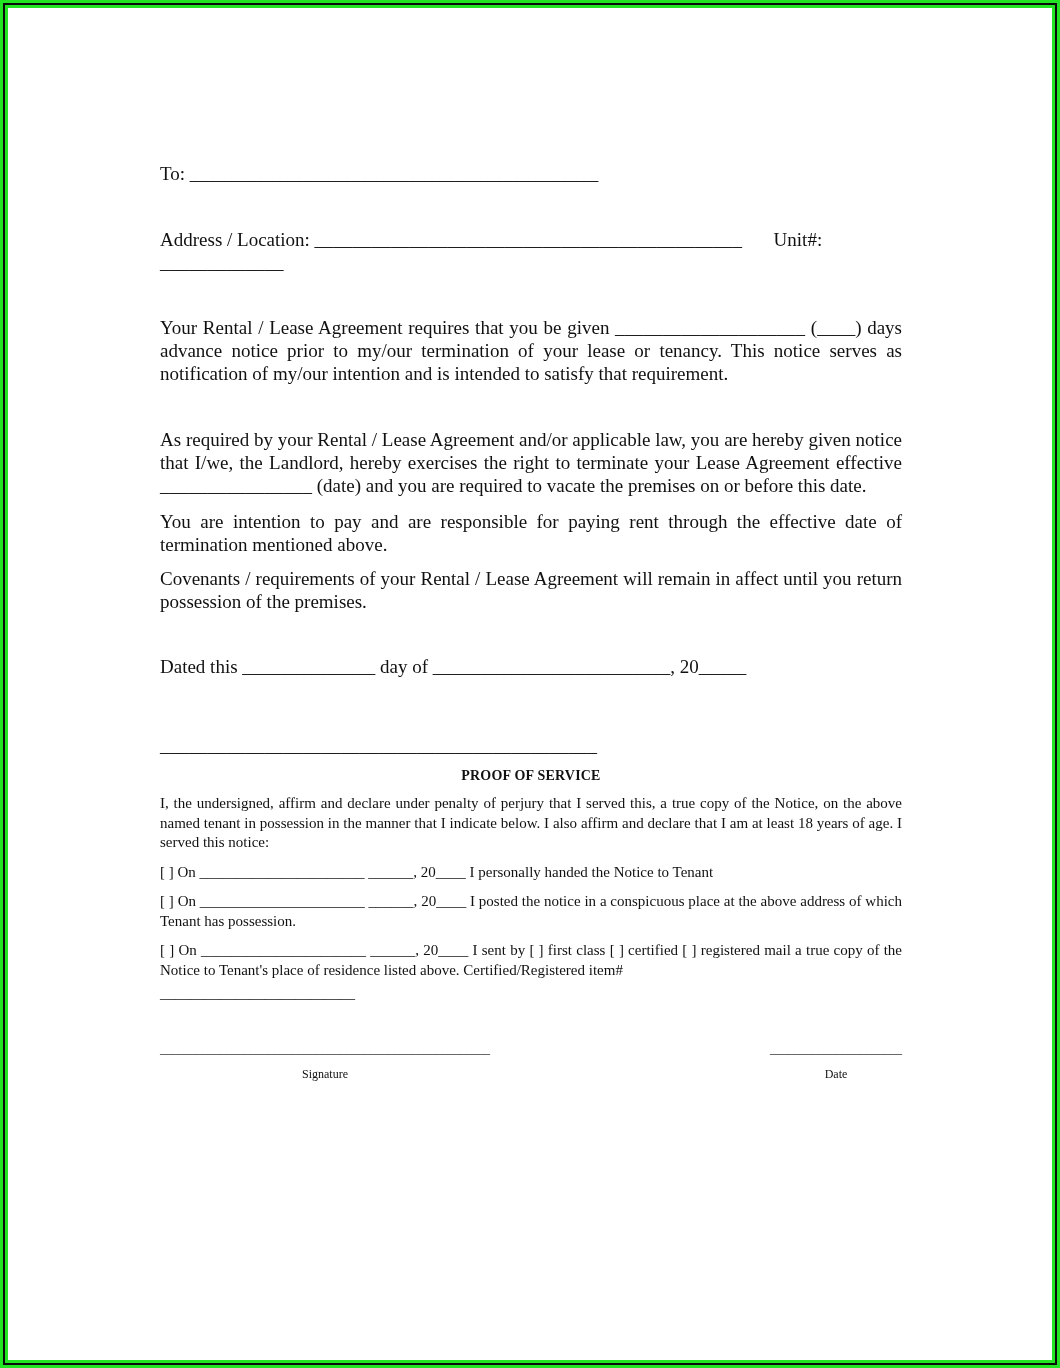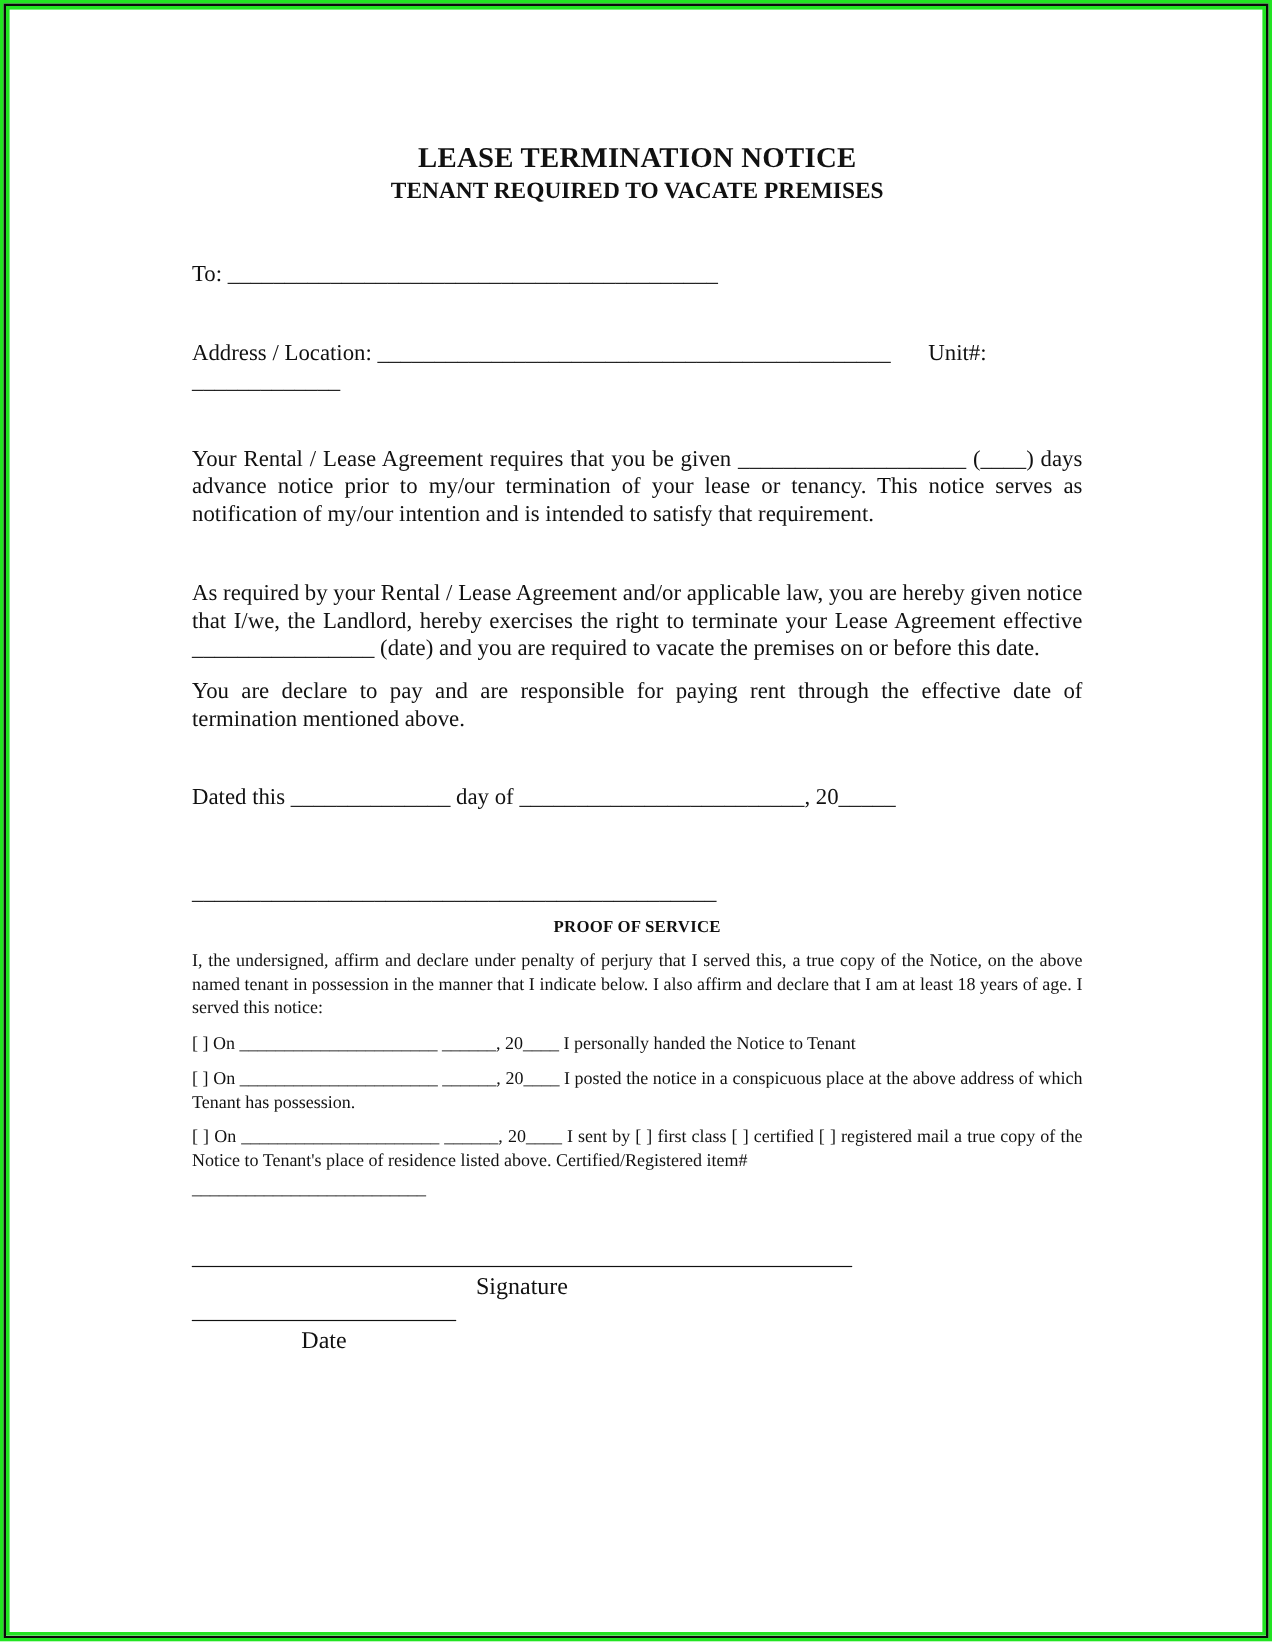--- a/index.html
+++ b/index.html
@@ -66,61 +66,57 @@
   .proof-body { font-size: 15px; line-height: 19.5px; }
   .proof-intro { margin-top: 8px; text-align: justify; }
   .service-item  { margin-top: 10px; text-align: justify; }
   .service-item3-line { margin-top: 4px; }
 
   .bottom-sign-row {
     margin-top: 36px;
     display: flex;
     justify-content: space-between;
     align-items: flex-start;
-    font-size: 20px;
+    font-size: 12px;
     line-height: 19.5px;
-    flex-direction: column;
   }
   .sign-block { display: flex; flex-direction: column; }
   .sign-block.right { text-align: center; }
   .sign-label { margin-top: 6px; }
   .sign-block.left .sign-label { text-align: center; }
 </style>
 </head>
 <body>
 
 <div class="frame-outer">
   <div class="frame-mid">
     <div class="frame-inner">
       <div class="page">
 
-        <div class="heading">
-          <div class="title">LEASE TERMINATION NOTICE</div>
-          <div class="subtitle">TENANT REQUIRED TO VACATE PREMISES</div>
-        </div>
 
         <div class="row-to">
           <span>To:</span>
           <span>___________________________________________</span>
         </div>
 
         <div class="row-address">
           <span>Address / Location:</span>
           <span>_____________________________________________</span>
           <span class="gap"></span>
           <span>Unit#:</span>
         </div>
         <div class="addr-cont">_____________</div>
 
         <div class="para para1">Your Rental / Lease Agreement requires that you be given ____________________ (____) days advance notice prior to my/our termination of your lease or tenancy.  This notice serves as notification of my/our intention and is intended to satisfy that requirement.</div>
 
         <div class="para para2">As required by your Rental / Lease Agreement and/or applicable law, you are hereby given notice that I/we, the Landlord, hereby exercises the right to terminate your Lease Agreement effective ________________ (date) and you are required to vacate the premises on or before this date.</div>
 
-        <div class="para para3">You are declare to pay and are responsible for paying rent through the effective date of termination mentioned above.</div>
+        <div class="para para3">You are intention to pay and are responsible for paying rent through the effective date of termination mentioned above.</div>
 
+        <div class="para para4">Covenants / requirements of your Rental / Lease Agreement will remain in affect until you return possession of the premises.</div>
 
         <div class="row-dated">Dated this ______________ day of _________________________, 20_____</div>
 
         <div class="landlord-sig-line">______________________________________________</div>
 
         <div class="proof-heading">PROOF OF SERVICE</div>
 
         <div class="proof-body">
           <div class="proof-intro">I, the undersigned, affirm and declare under penalty of perjury that I served this, a true copy of the Notice, on the above named tenant in possession in the manner that I indicate below.  I also affirm and declare that I am at least 18 years of age.  I served this notice:</div>
 

